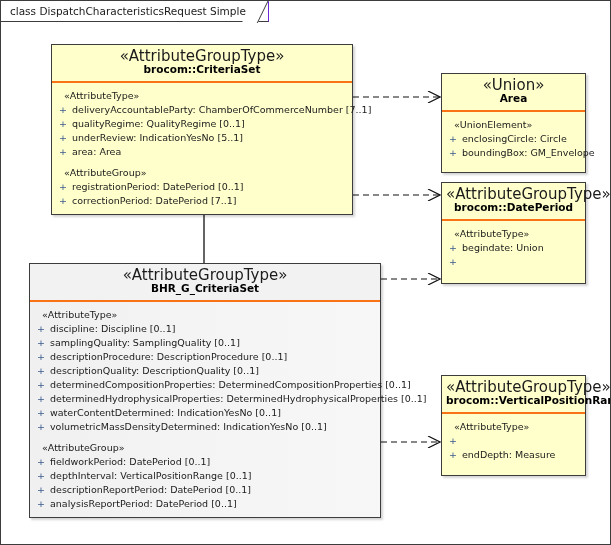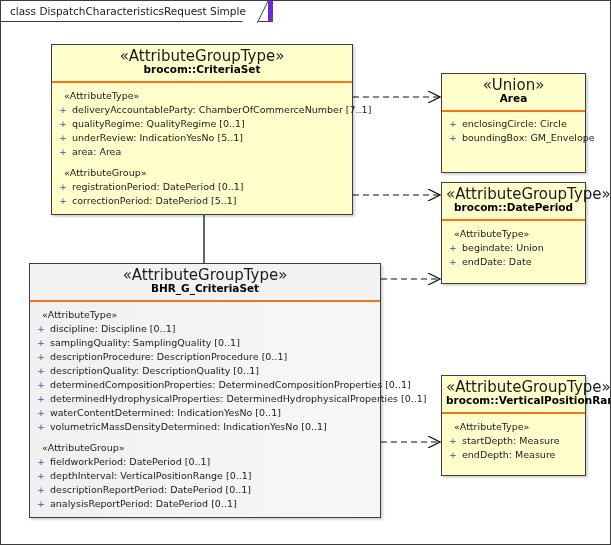--- a/index.html
+++ b/index.html
@@ -20,21 +20,21 @@
     overflow: hidden;
   }
 
   
   .frame-tab {
     position: absolute;
     left: 0px;
     top: 0px;
     height: 21px;
     background: #ffffff;
-    border-right: 5px solid #6d28d9;
+    border-right: 1px solid #6d28d9;
     border-bottom: 1px solid #3c3c3c;
     box-sizing: border-box;
     padding: 0 22px 0 9px;
     display: flex;
     align-items: center;
     font-size: 10.5px;
     color: #1a1a1a;
     white-space: nowrap;
   }
   .frame-tab-notch {
@@ -178,31 +178,32 @@
         <span class="vis">+</span>
         <span class="sig">area: Area</span>
       </div>
       <div class="grp spaced">«AttributeGroup»</div>
       <div class="attr">
         <span class="vis">+</span>
         <span class="sig">registrationPeriod: DatePeriod [0..1]</span>
       </div>
       <div class="attr">
         <span class="vis">+</span>
-        <span class="sig">correctionPeriod: DatePeriod [5..1]</span>
+        <span class="sig">correctionPeriod: DatePeriod [7..1]</span>
       </div>
     </div>
   </div>
 
   <div class="uml" style="left:440px; top:44px; width:145px;margin-top:28px;">
     <div class="uml-head yellow">
       <div class="stereo">«Union»</div>
       <div class="cname">Area</div>
     </div>
     <div class="uml-body yellow" style="min-height:62px;">
+      <div class="grp">«UnionElement»</div>
       <div class="attr">
         <span class="vis">+</span>
         <span class="sig">enclosingCircle: Circle</span>
       </div>
       <div class="attr">
         <span class="vis">+</span>
         <span class="sig">boundingBox: GM_Envelope</span>
       </div>
     </div>
   </div>
@@ -214,35 +215,33 @@
       <div class="cname">brocom::DatePeriod</div>
     </div>
     <div class="uml-body yellow" style="min-height:64px;">
       <div class="grp">«AttributeType»</div>
       <div class="attr">
         <span class="vis">+</span>
         <span class="sig">begindate: Union</span>
       </div>
       <div class="attr">
         <span class="vis">+</span>
-        <span class="sig">endDate: Date</span>
       </div>
     </div>
   </div>
 
   <div class="uml" style="left:440px; top:374px; width:145px;">
     <div class="uml-head yellow">
       <div class="stereo">«AttributeGroupType»</div>
       <div class="cname">brocom::VerticalPositionRange</div>
     </div>
     <div class="uml-body yellow" style="min-height:63px;">
       <div class="grp">«AttributeType»</div>
       <div class="attr">
         <span class="vis">+</span>
-        <span class="sig">startDepth: Measure</span>
       </div>
       <div class="attr">
         <span class="vis">+</span>
         <span class="sig">endDepth: Measure</span>
       </div>
     </div>
   </div>
 
   <div class="uml" style="left:28px; top:262px; width:352px;">
     <div class="uml-head grey">

